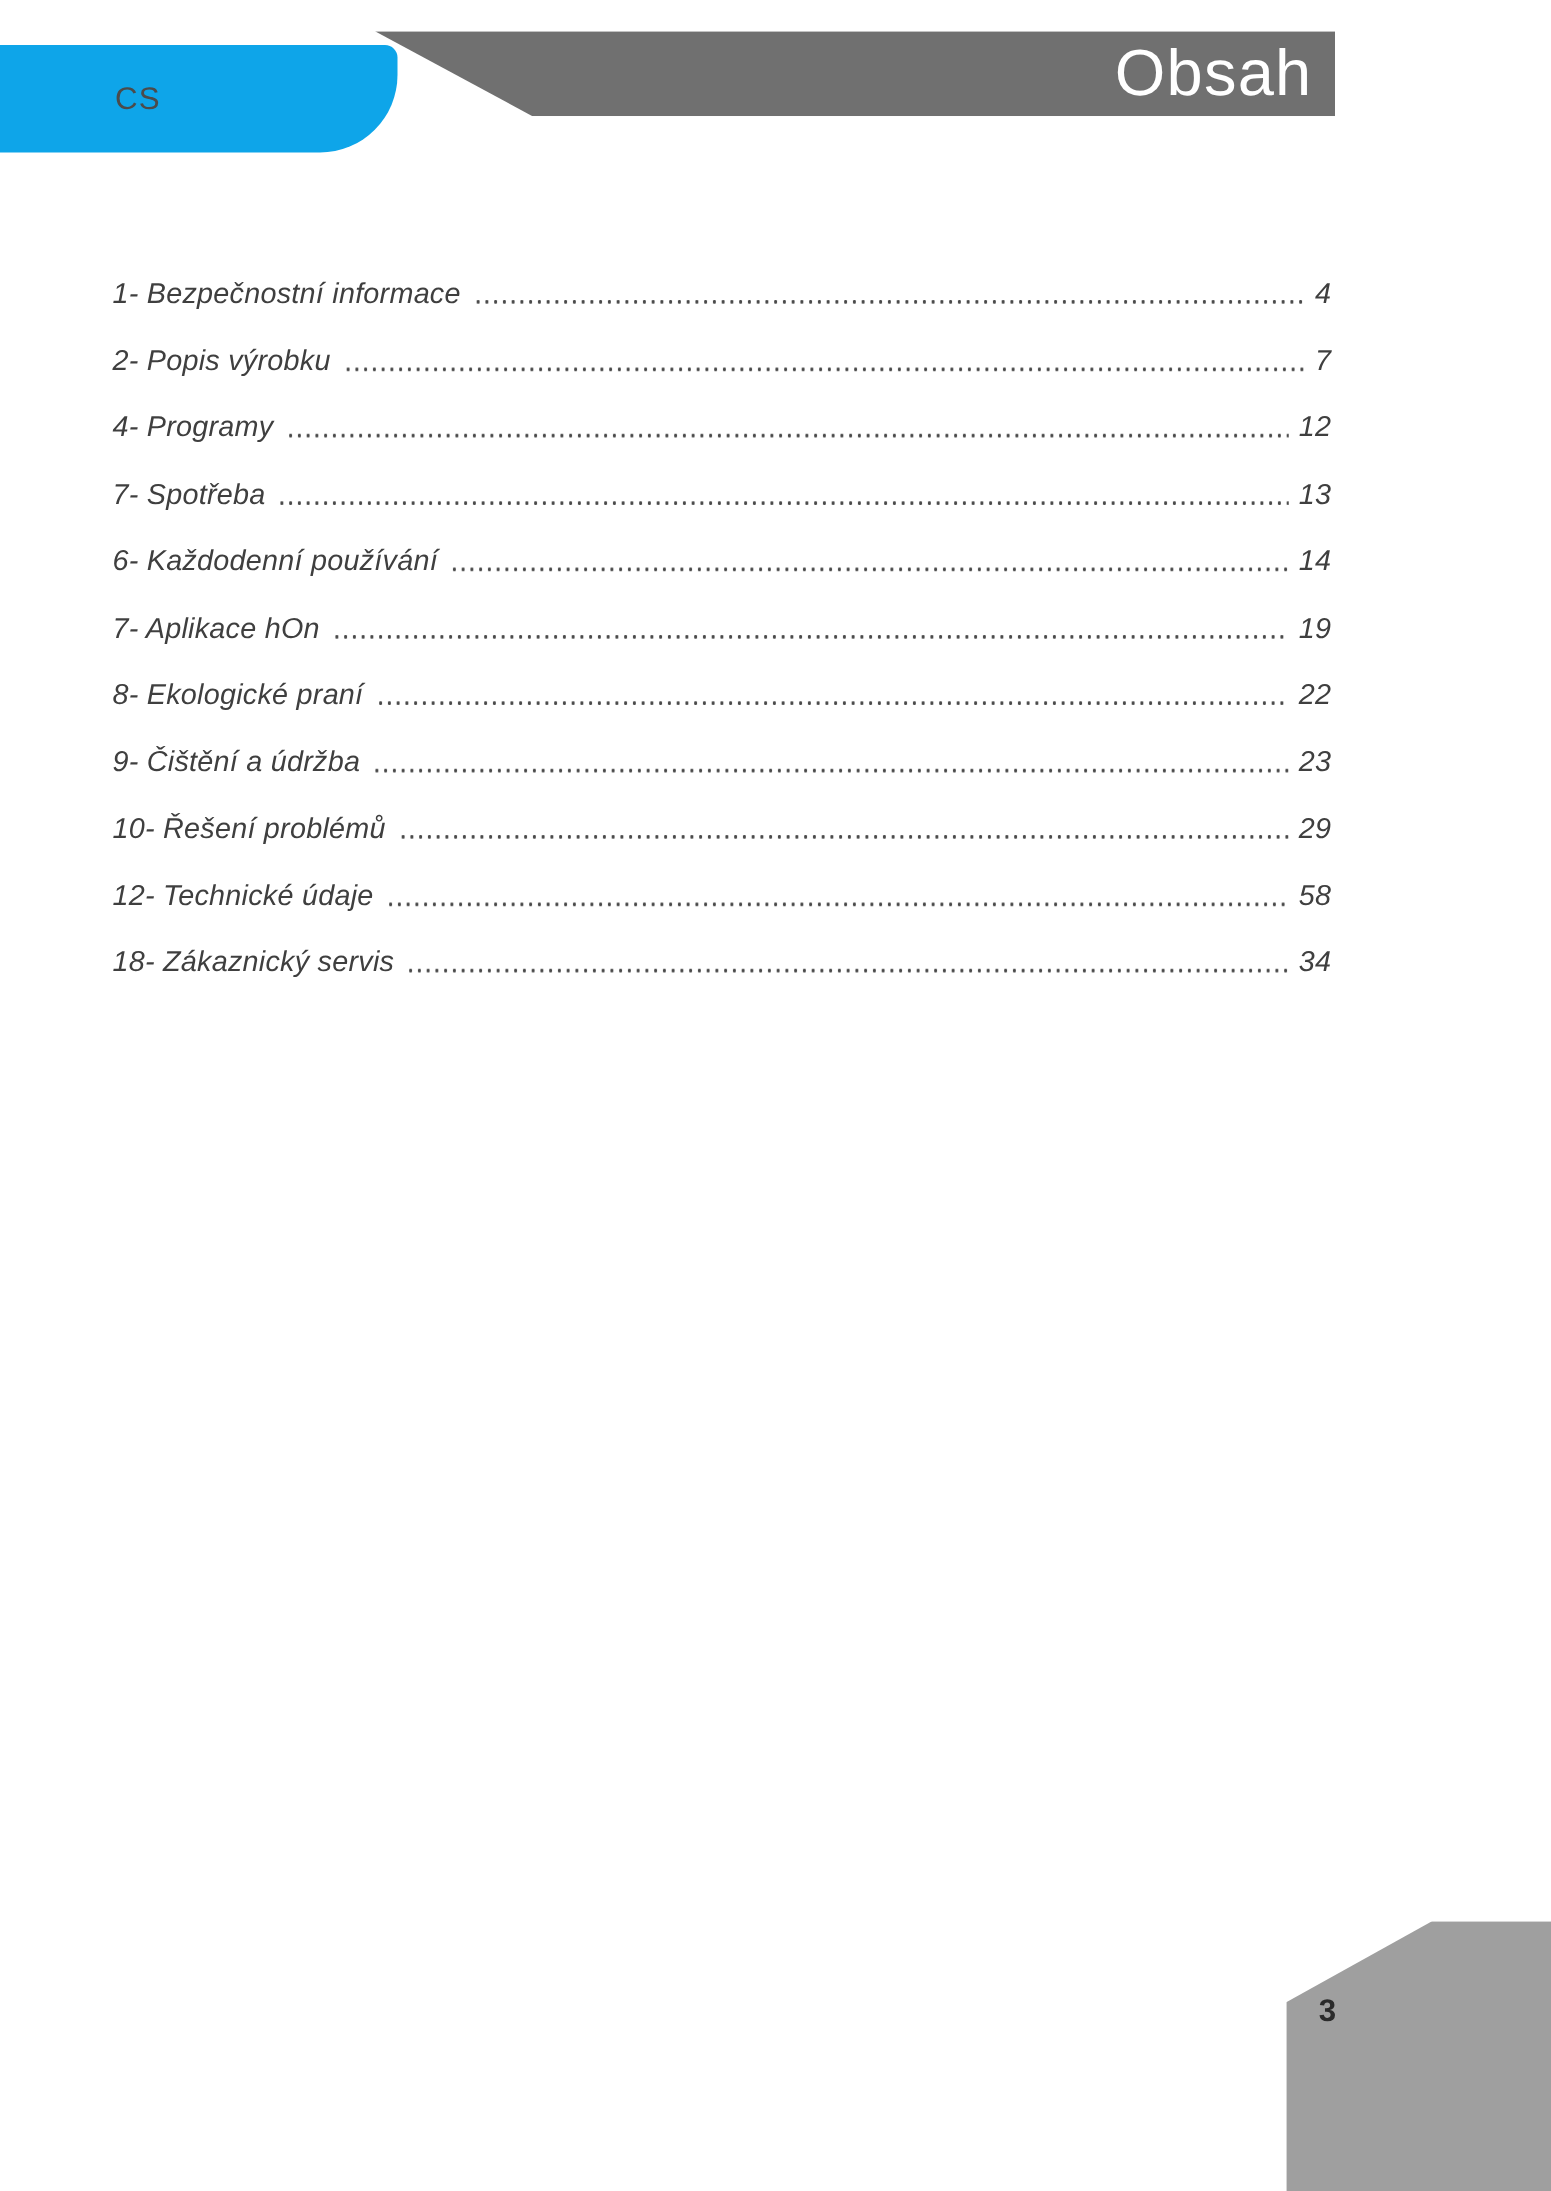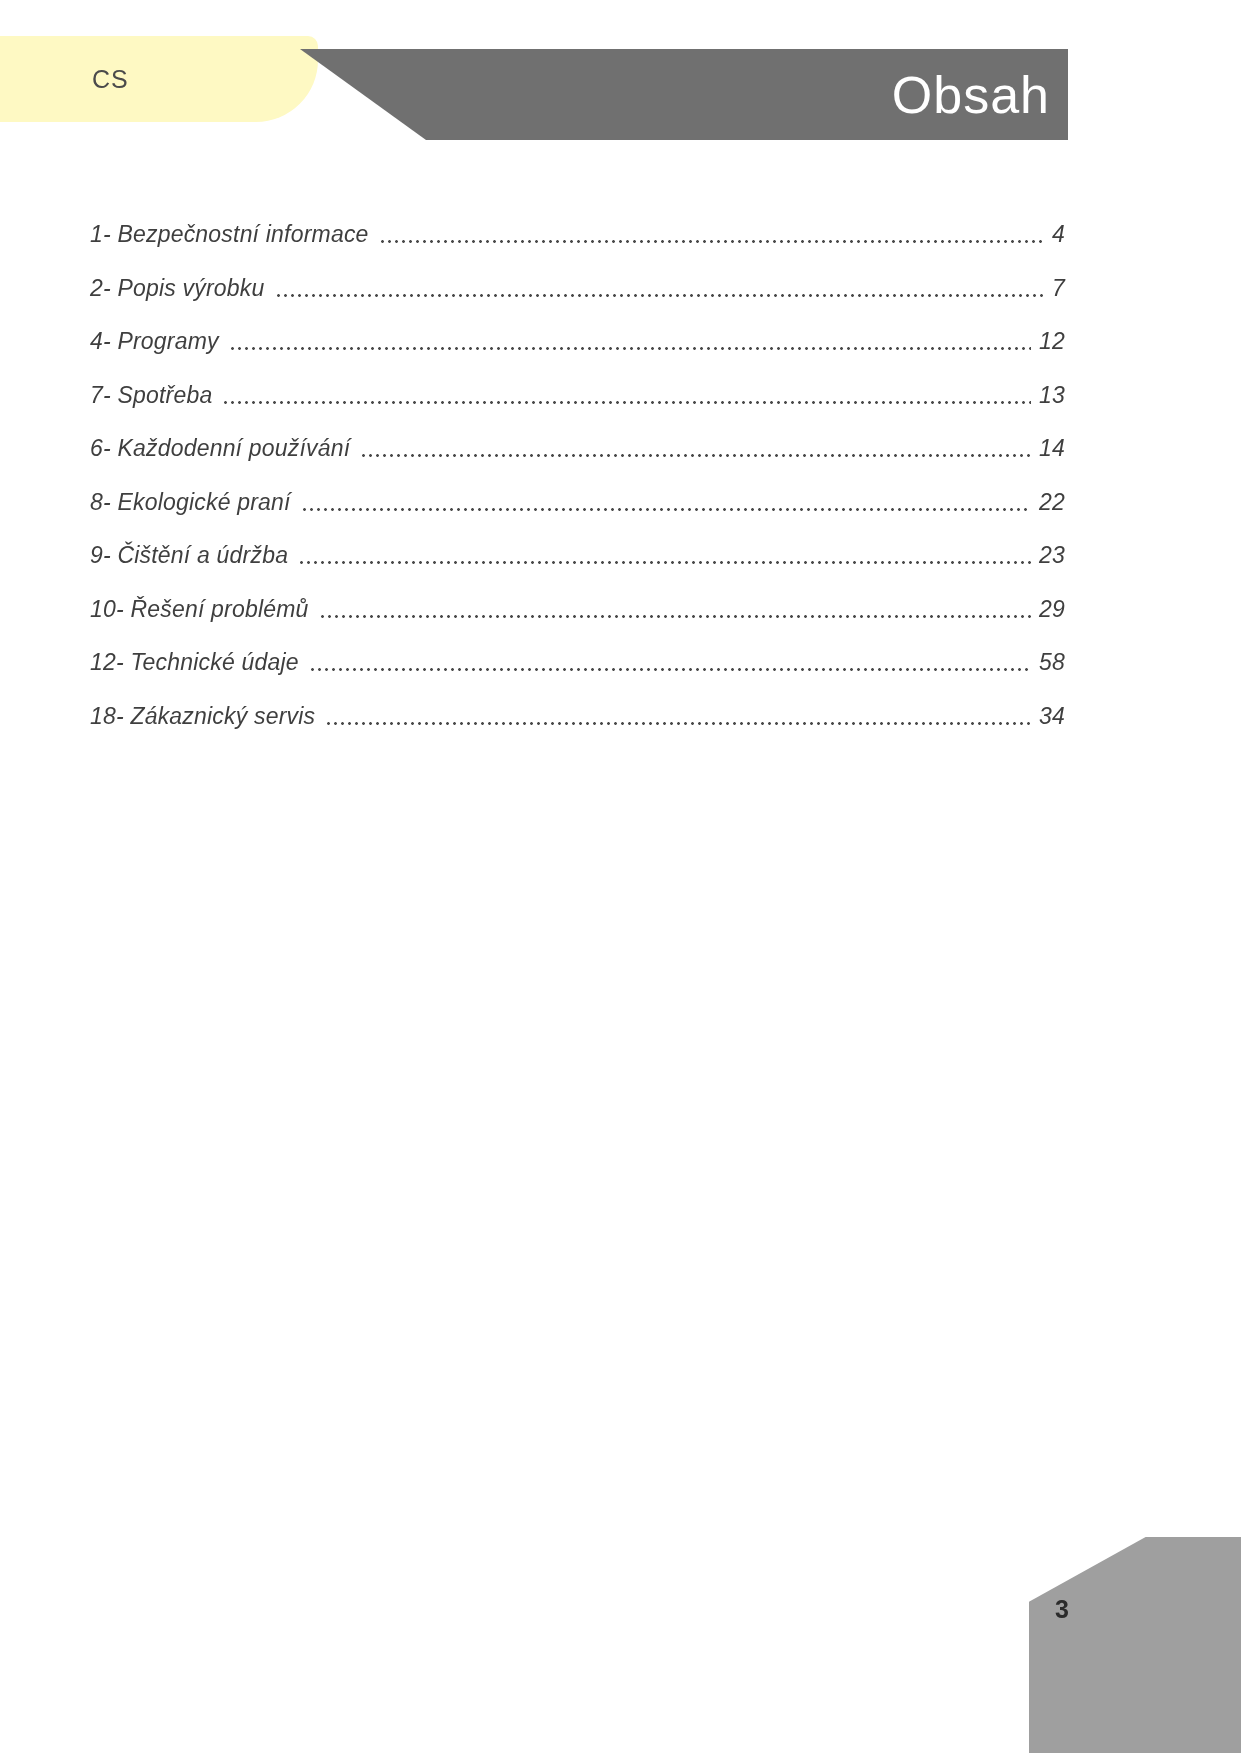--- a/index.html
+++ b/index.html
@@ -13,40 +13,40 @@
     margin: 0 auto;
   }
 
   
   .header-tab {
     position: absolute;
     left: 0;
     top: 36px;
     width: 318px;
     height: 86px;
-    background: #fef9c3;
+    background: #0ea5e9;
     border-radius: 0 10px 62px 0;
     z-index: 1;
   }
   .lang-code {
     position: absolute;
     left: 92px;
     top: 0;
     height: 86px;
     line-height: 86px;
     font-size: 25px;
     letter-spacing: 1px;
     color: #4b4b4b;
   }
   .title-banner {
     position: absolute;
     left: 300px;
-    top: 49px;
+    top: 25px;
     width: 768px;
-    height: 91px;
+    height: 68px;
     background: #707070;
     clip-path: polygon(0 0, 100% 0, 100% 100%, 126px 100%);
     z-index: 2;
     display: flex;
     align-items: center;
     justify-content: flex-end;
   }
   .page-title {
     color: #ffffff;
     font-size: 52px;
@@ -143,20 +143,25 @@
       <span class="toc-label">7- Spotřeba</span>
       <span class="toc-dots"></span>
       <span class="toc-page">13</span>
     </div>
     <div class="toc-row">
       <span class="toc-label">6- Každodenní používání</span>
       <span class="toc-dots"></span>
       <span class="toc-page">14</span>
     </div>
     <div class="toc-row">
+      <span class="toc-label">7- Aplikace hOn</span>
+      <span class="toc-dots"></span>
+      <span class="toc-page">19</span>
+    </div>
+    <div class="toc-row">
       <span class="toc-label">8- Ekologické praní</span>
       <span class="toc-dots"></span>
       <span class="toc-page">22</span>
     </div>
     <div class="toc-row">
       <span class="toc-label">9- Čištění a údržba</span>
       <span class="toc-dots"></span>
       <span class="toc-page">23</span>
     </div>
     <div class="toc-row">

